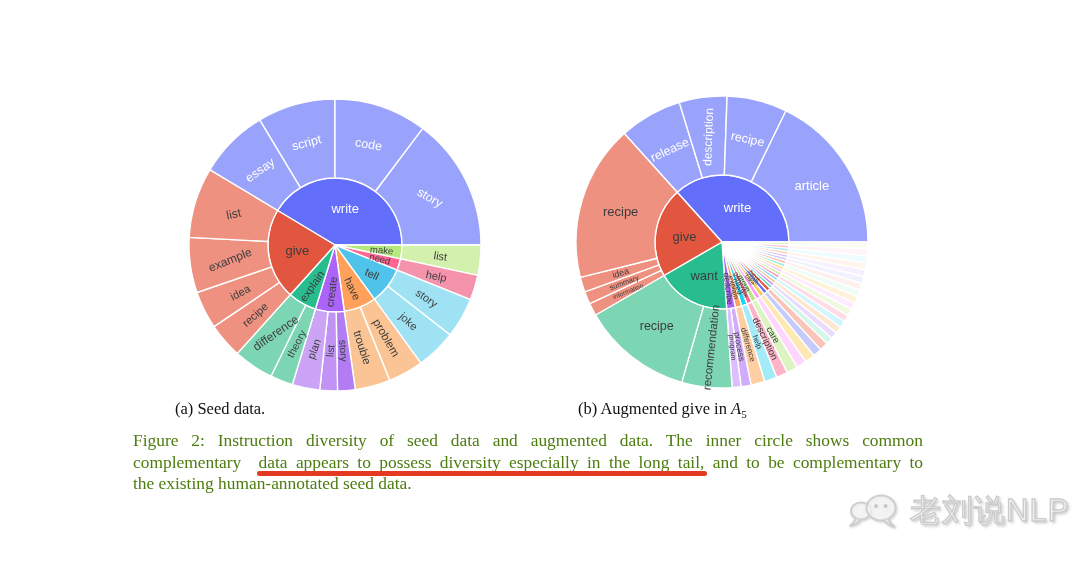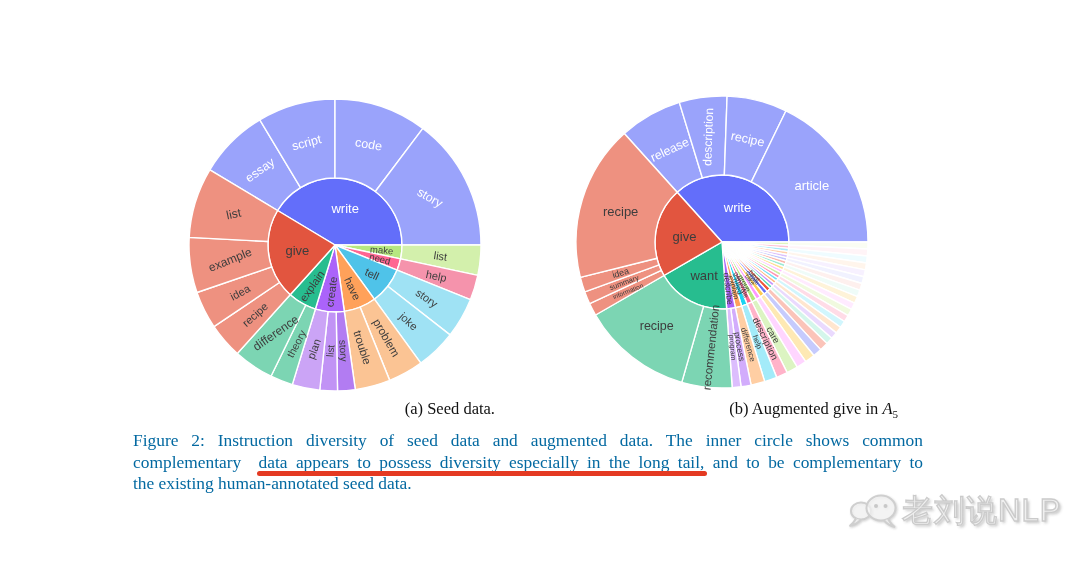--- a/index.html
+++ b/index.html
@@ -2,32 +2,32 @@
 <html><head>
 <meta charset="utf-8">
 <style>
   html,body{margin:0;padding:0;}
   body{width:1080px;height:568px;background:#ffffff;overflow:hidden;
        font-family:"Liberation Sans",sans-serif;position:relative;}
   .page{position:absolute;inset:0;background:#ffffff;}
   svg.sunburst{position:absolute;}
   svg.sunburst text{font-family:"Liberation Sans",sans-serif;}
   .subcap{position:absolute;font-family:"Liberation Serif",serif;font-size:16.5px;
-          color:#111;text-align:right;}
+          color:#111;text-align:left;}
   .subcap i{font-family:"Liberation Serif",serif;font-style:italic;}
   .subcap sub{font-size:11px;}
   .caption{position:absolute;left:133px;top:430px;width:790px;
            font-family:"Liberation Serif",serif;font-size:17.4px;line-height:21.7px;
-           color:#0369a1;}
+           color:#4d7c0f;}
   .cl{text-align:justify;text-align-last:justify;white-space:normal;}
   .cl.last{text-align-last:left;}
   .mark{position:relative;margin-left:9px;}
   .mark::after{content:"";position:absolute;left:-2px;right:-3px;bottom:-4.5px;height:5.5px;
                background:var(--ul,#E43A22);border-radius:3px;}
-  .wm{position:absolute;left:846px;top:486px;display:flex;align-items:center;gap:2px;
+  .wm{position:absolute;left:846px;top:486px;display:flex;align-items:center;gap:10px;
       opacity:0.92;pointer-events:none;}
   .wm-icon{filter:drop-shadow(1.5px 1.5px 1px rgba(160,160,160,0.55));}
   .wm-text{font-family:"Liberation Sans",sans-serif;font-size:31px;color:#efefef;
            -webkit-text-stroke:1.3px #c7c7c7;letter-spacing:1px;
            text-shadow:2px 2px 3px rgba(125,125,125,0.55);}
 </style>
 </head>
 <body>
 
 <div class="page">

